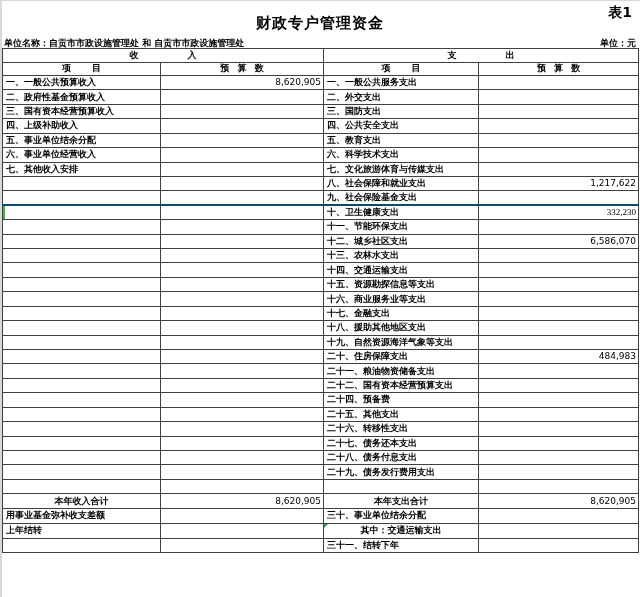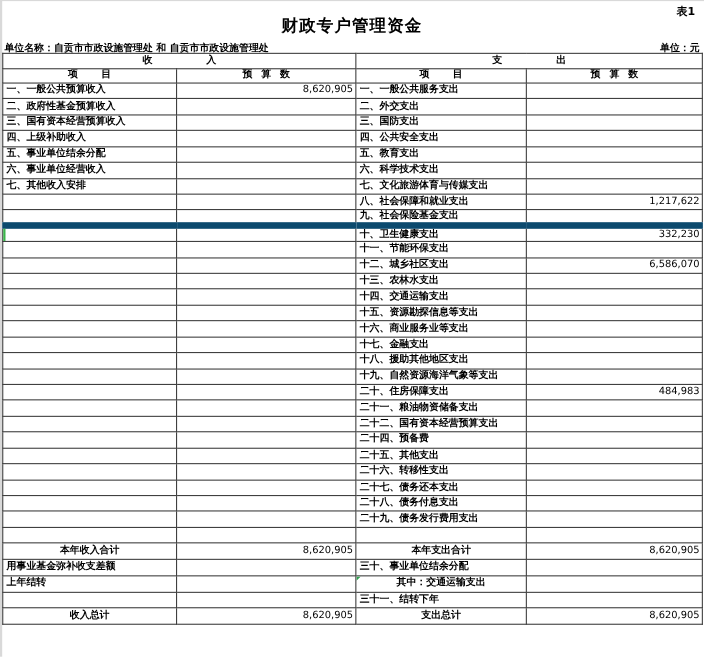--- a/index.html
+++ b/index.html
@@ -4,21 +4,21 @@
 <style>
   * { margin:0; padding:0; box-sizing:border-box; }
   html,body { width:640px; height:597px; }
   body {
     position:relative; overflow:hidden; background:#ffffff;
     font-family:"DejaVu Sans", sans-serif; color:#000;
   }
   .edge-left { position:absolute; left:0; top:0; width:2px; height:100%; background:#d9d9d9; }
   .edge-top  { position:absolute; left:0; top:0; width:100%; height:1px; background:#d9d9d9; }
 
-  .tag   { position:absolute; top:4px; right:8px; font-size:10px; font-weight:bold; }
+  .tag   { position:absolute; top:4px; right:8px; font-size:14px; font-weight:bold; }
   .title { position:absolute; top:14px; left:0; width:100%; text-align:center;
            font-size:15px; font-weight:bold; letter-spacing:1px; }
   .info  { position:absolute; top:37px; left:4px; right:4px; display:flex;
            justify-content:space-between; font-size:9px; font-weight:bold;text-align:center; }
 
   table.grid {
     position:absolute; top:48px; left:2px; width:636px;
     border-collapse:collapse; table-layout:fixed; background:#fff;
   }
   col.c1 { width:158px; } col.c2 { width:163px; }
@@ -33,21 +33,21 @@
   .grid tbody tr.summary { height:14.8px; }
 
   td.item { text-align:left; padding-left:3px; font-weight:bold; }
   td.num  { text-align:right; padding-right:2px; font-weight:normal; }
   td.center { text-align:center; padding-left:0; }
 
   .wsp-wide { word-spacing:46px; }
   .wsp-mid  { word-spacing:18px; }
   .wsp-sm   { word-spacing:5px; }
 
-  tr.sel-row td { border-top:6px solid #0c4a6e; }
+  tr.sel-row td { border-top:2px solid #0c4a6e;font-family:Liberation Serif, serif; }
   td.sel { position:relative; }
   td.sel::before {
     content:""; position:absolute; left:-1px; top:-2px;
     width:3px; height:19px; background:#3ab54a;
   }
   td.flag { position:relative; }
   td.flag::before {
     content:""; position:absolute; left:0; top:0; width:0; height:0;
     border-top:4px solid #2f9e4e; border-right:4px solid transparent;
   }
@@ -277,20 +277,14 @@
         <td class="num"></td>
         <td class="item center flag">其中：交通运输支出</td>
         <td class="num"></td>
       </tr>
       <tr class="summary">
         <td class="item"></td>
         <td class="num"></td>
         <td class="item">三十一、结转下年</td>
         <td class="num"></td>
       </tr>
-      <tr class="summary">
-        <td class="item center">收入总计</td>
-        <td class="num">8,620,905</td>
-        <td class="item center">支出总计</td>
-        <td class="num">8,620,905</td>
-      </tr>
     </tbody>
 </table>
 
 </body></html>

